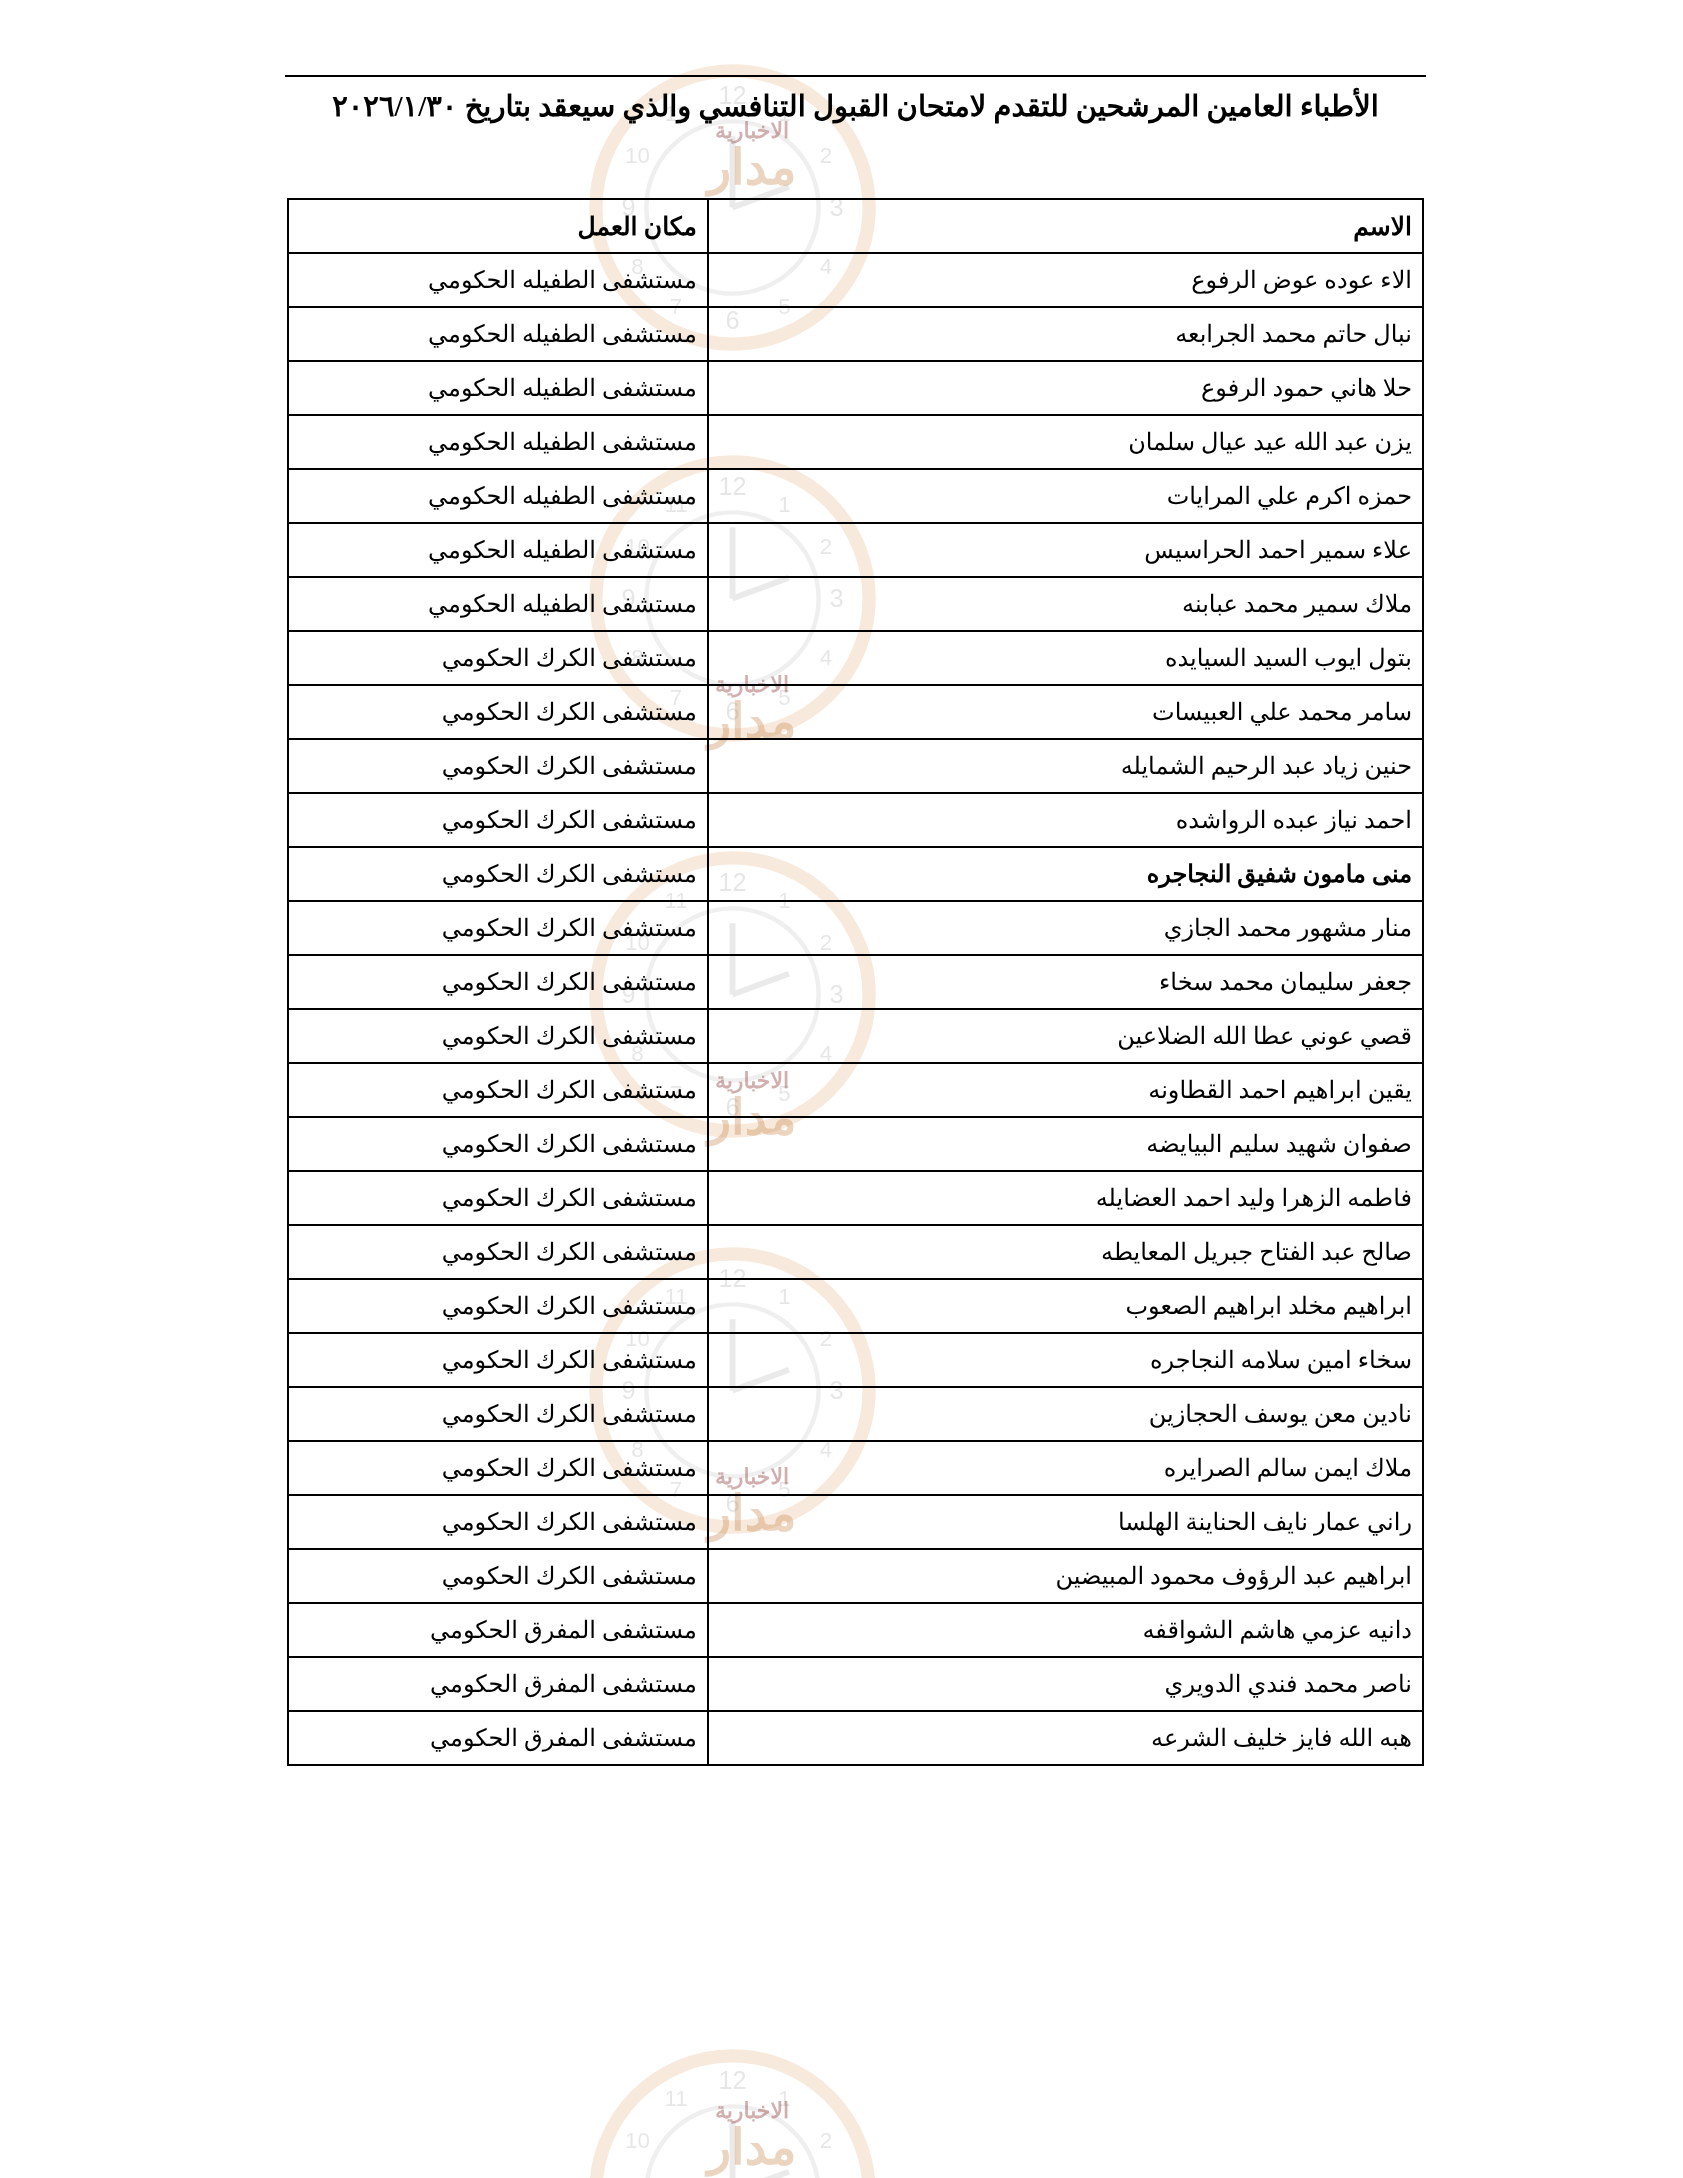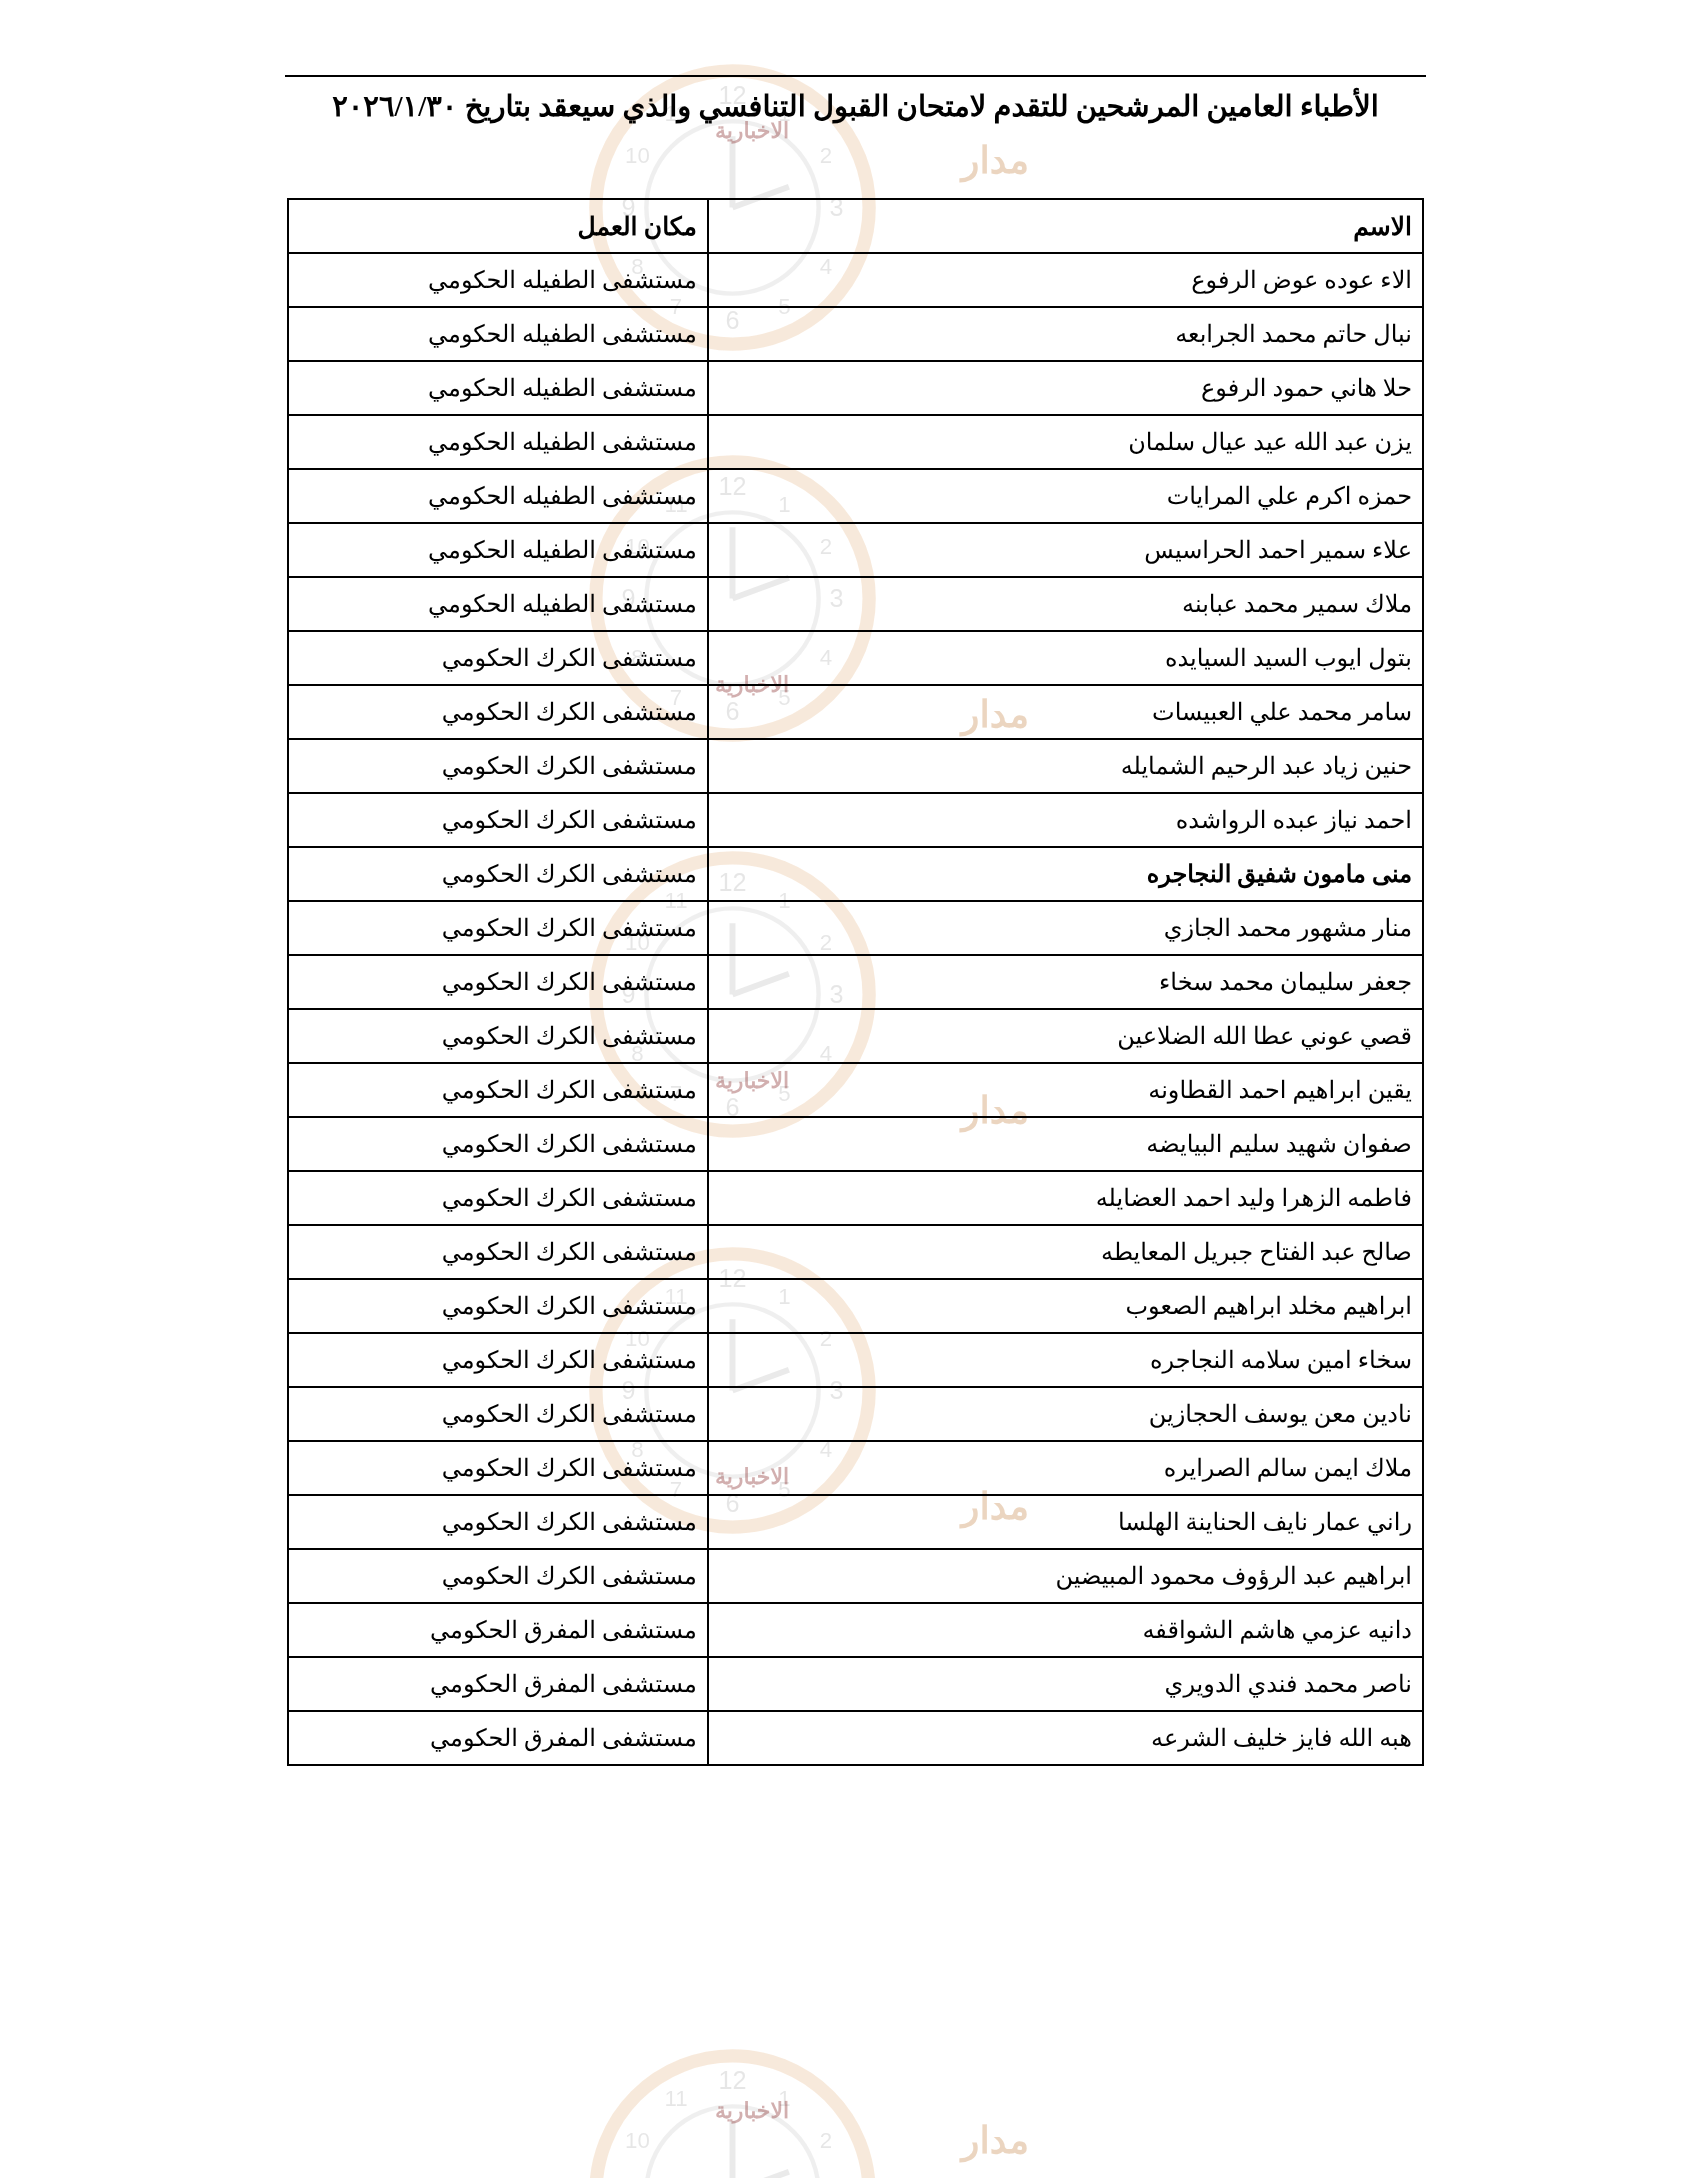--- a/index.html
+++ b/index.html
@@ -40,25 +40,24 @@
   }
   .wm-text {
     font-family: "Liberation Sans", sans-serif;
     color: #d9a26a;
     opacity: 0.35;
     font-weight: bold;
     text-align: center;
     line-height: 1.05;
   }
   .wm-text .big {
-    font-size: 37px;
+    font-size: 49px;
     letter-spacing: 2px;
     display: block;
     color: #c88a4e;
-    text-align: right;
   }
   .wm-text .small {
     font-size: 22px;
     display: block;
     color: #7f1d1d;
   }
 
   
   .content {
     position: relative;

